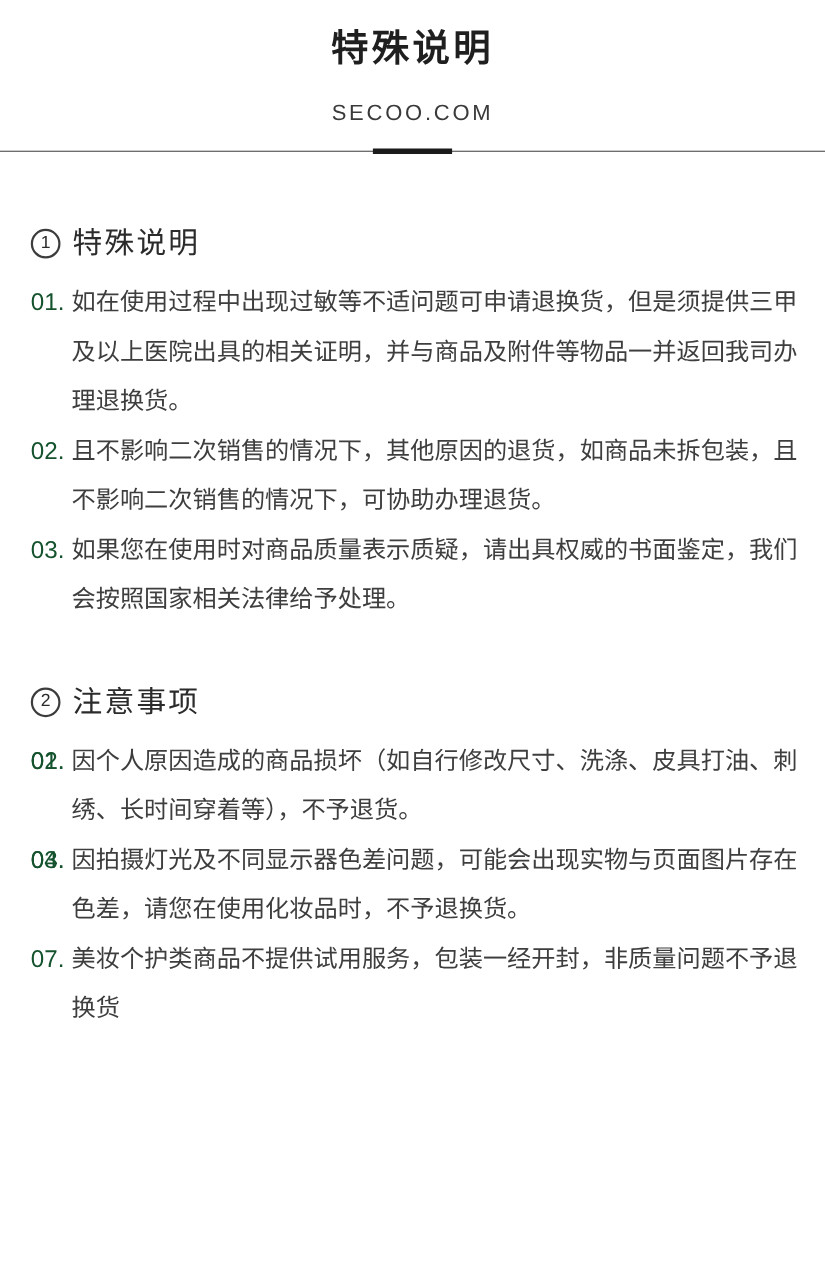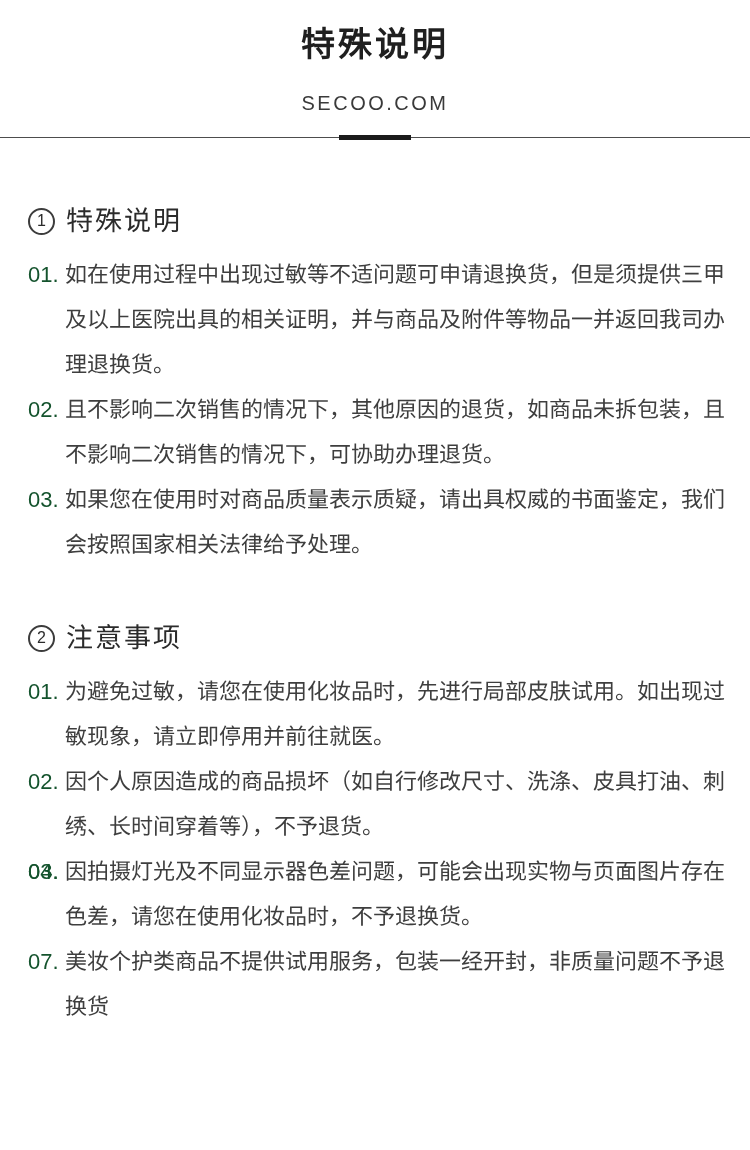--- a/index.html
+++ b/index.html
@@ -155,21 +155,20 @@
     </section>
 
     <section class="section section-2">
       <h2 class="sec-heading">
         <span class="circle-num">2</span>
         <span>注意事项</span>
       </h2>
       <div class="items">
         <div class="item">
           <span class="item-num">01.</span>
-          <span class="item-text">为避免过敏，请您在使用化妆品时，先进行局部皮肤试用。如出现过敏现象，请立即停用并前往就医。</span>
         </div>
         <div class="item">
           <span class="item-num">02.</span>
           <span class="item-text">因个人原因造成的商品损坏（如自行修改尺寸、洗涤、皮具打油、刺绣、长时间穿着等），不予退货。</span>
         </div>
         <div class="item">
           <span class="item-num">03.</span>
         </div>
         <div class="item">
           <span class="item-num">04.</span>

